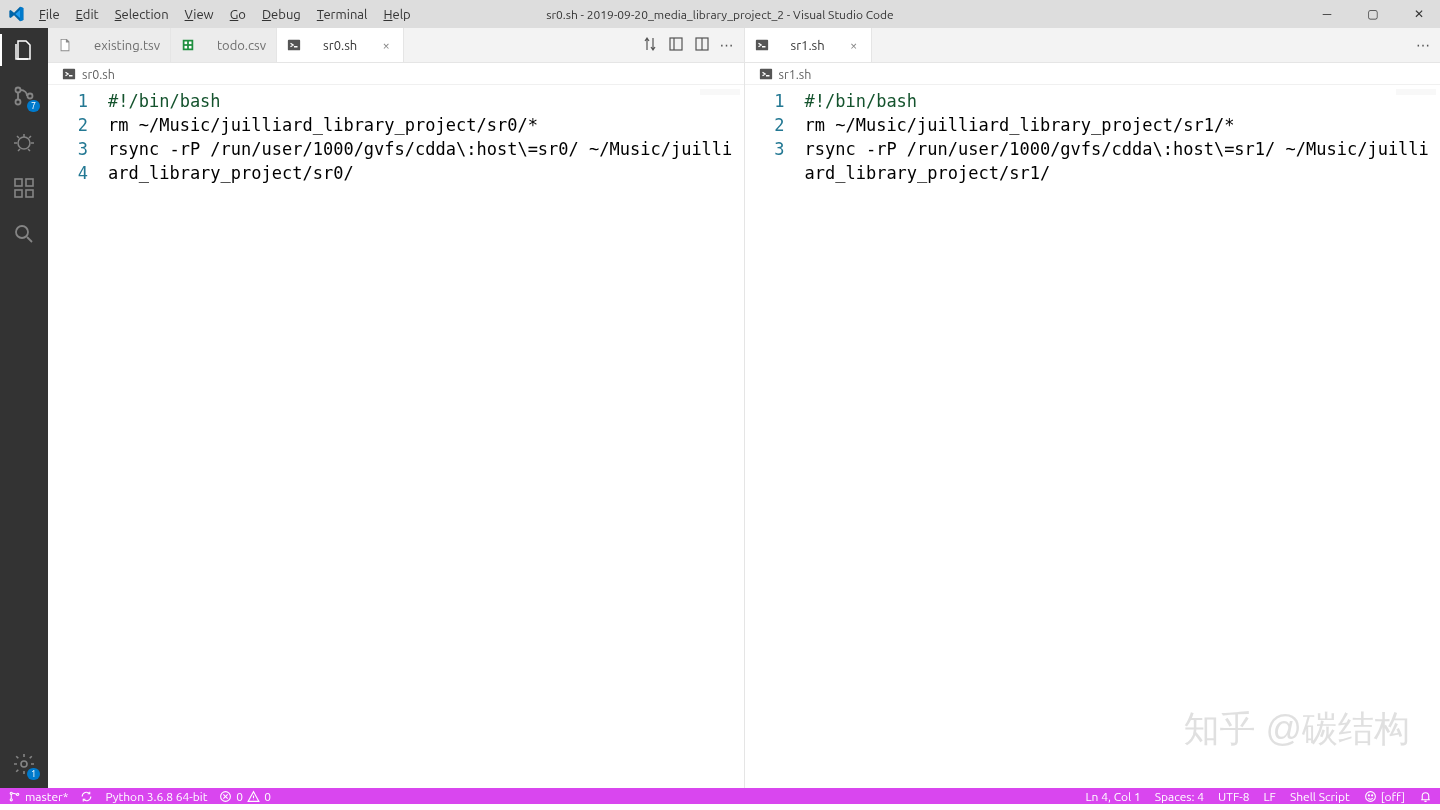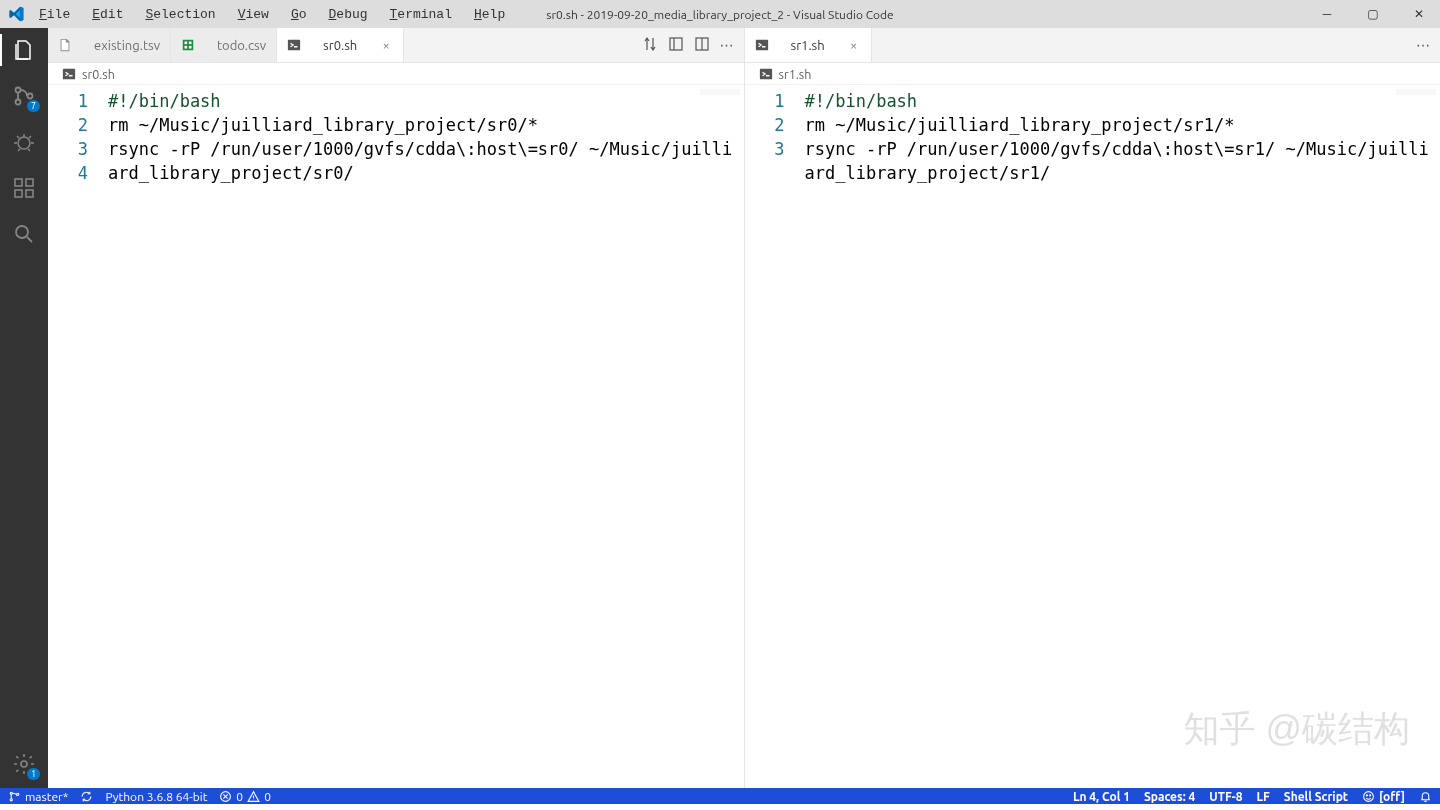--- a/index.html
+++ b/index.html
@@ -13,21 +13,21 @@
   }
   
   .titlebar {
     height: 28px; background: #dddddd;
     display: flex; align-items: center;
     padding: 0 8px;
     color: #333;
     position: relative;
   }
   .titlebar .logo { width: 16px; height: 16px; margin-right: 8px; }
-  .menubar { display: flex; gap: 8px; font-family: Liberation Mono, monospace; }
+  .menubar { display: flex; gap: 2px; }
   .menubar .mi { padding: 2px 7px; cursor: default; }
   .menubar .ul { text-decoration: underline; }
   .title-center {
     position: absolute; left: 50%; transform: translateX(-50%);
     color: #333; font-size: 12px;
   }
   .winbtns { margin-left: auto; display: flex; gap: 20px; }
   .winbtns span { width: 26px; text-align: center; font-size: 12px; cursor: default;}
   
   .main { display: flex; height: calc(810px - 28px - 22px); }
@@ -88,26 +88,26 @@
     width: 56px; text-align: right; color:#237893;
     padding: 4px 16px 0 0;
   }
   .gutter div { height:24px; }
   .code { flex:1; padding: 4px 8px 0 4px; color:#000; white-space:pre-wrap; word-break:break-all;}
   .code .cmt { color:#14532d; }
   .code .line { min-height:24px; }
   .minimap { position:absolute; top:4px; right:4px; width:40px; height:6px; background:#eee; opacity:.4;}
   
   .statusbar {
-    height: 16px; background:#1d4ed8; color:#fff;
+    height: 16px; background:#d946ef; color:#fff;
     display:flex; align-items:center; font-size:12px;
     padding: 0 8px; gap: 12px;
   }
   .statusbar .sitem { display:flex; align-items:center; gap:4px; cursor:default;}
-  .statusbar .right { margin-left:auto; display:flex; gap:14px; align-items:center;font-weight:bold;}
+  .statusbar .right { margin-left:auto; display:flex; gap:14px; align-items:center;}
   .statusbar svg { width:13px; height:13px; }
   
   .watermark {
     position:absolute; right:30px; bottom:56px;
     font-size:36px; color:#ccc; font-weight:500; opacity:.6;
     pointer-events:none;
     font-family: sans-serif;
   }
 </style>
 </head>

